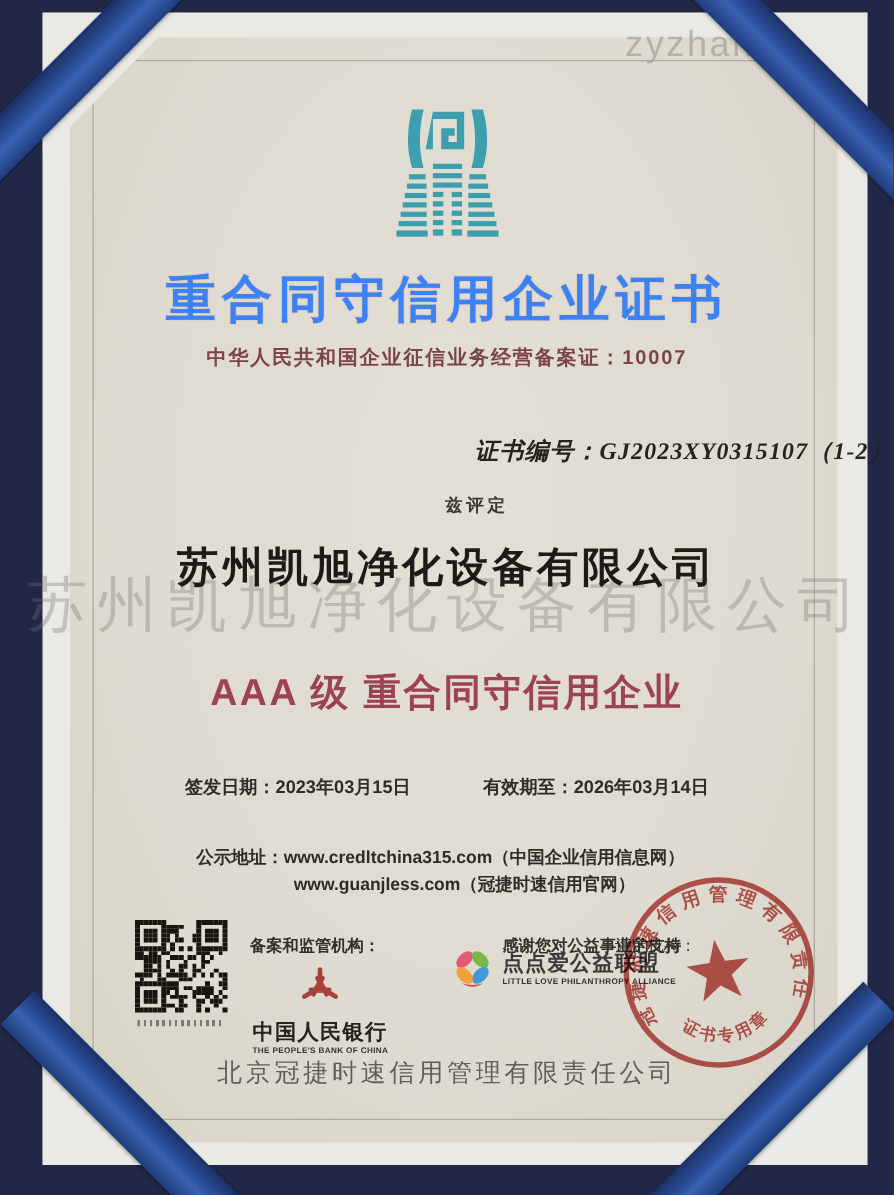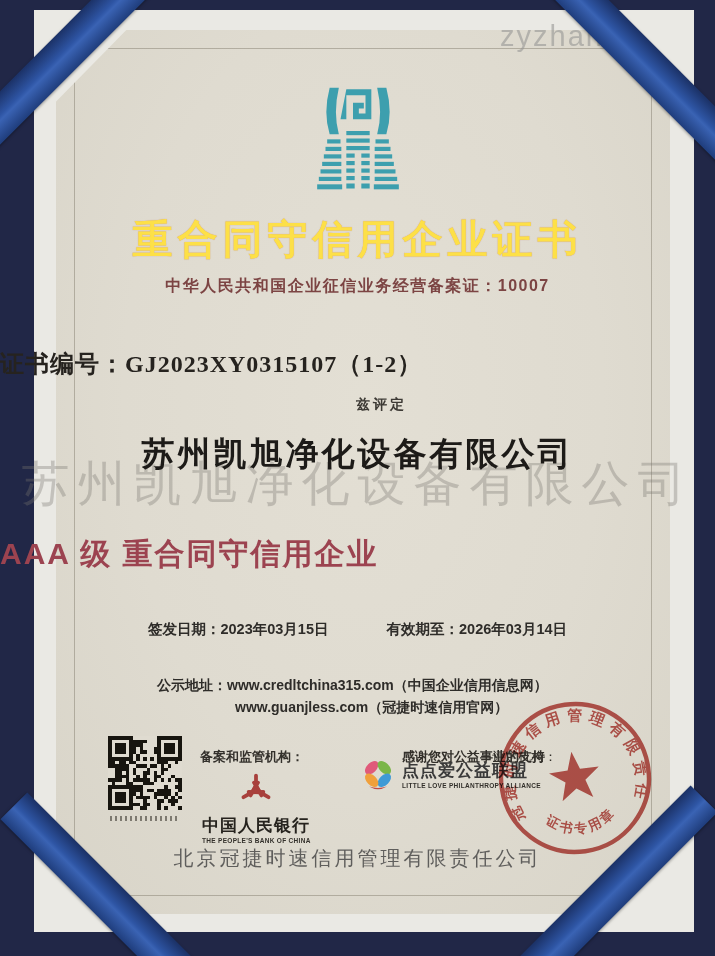--- a/index.html
+++ b/index.html
@@ -28,32 +28,32 @@
   
   .wm-site{position:absolute;left:500px;top:20px;z-index:8;font-size:29px;letter-spacing:2px;
     color:rgba(150,150,148,.6);font-weight:500;}
   .wm-company{position:absolute;left:0;top:452px;width:100%;text-align:center;z-index:1;
     font-size:48px;letter-spacing:8px;color:rgba(120,118,112,.34);white-space:nowrap;
     font-family:"Liberation Sans","DejaVu Sans",sans-serif;}
   
   .content{position:absolute;inset:0;z-index:2;}
   .logo{position:absolute;left:308px;top:82px;}
   .title{position:absolute;left:0;top:212px;width:100%;text-align:center;
-    font-size:40px;font-weight:bold;letter-spacing:5px;color:#fde047;
+    font-size:40px;font-weight:bold;letter-spacing:5px;color:#3b82f6;
     text-shadow:0 0 1px rgba(160,30,35,.4);}
   .subtitle{position:absolute;left:0;top:276px;width:100%;text-align:center;
     font-size:16px;font-weight:bold;letter-spacing:1.5px;color:#7c4443;}
-  .certno{position:absolute;left:0;top:348px;width:100%;text-align:left;
-    font-family:"Liberation Serif","DejaVu Serif",serif;font-size:24px;font-weight:bold;color:#26231f;letter-spacing:1px;}
+  .certno{position:absolute;left:0;top:348px;width:100%;text-align:right;
+    font-family:"Liberation Serif","DejaVu Serif",serif;font-size:19px;font-weight:bold;color:#26231f;letter-spacing:1px;font-style:italic;}
   .hereby{position:absolute;left:0;top:396px;width:100%;text-align:center;
     font-size:14px;color:#3d3a35;letter-spacing:3px;font-weight:bold;margin-left:24px;}
   .company{position:absolute;left:0;top:432px;width:100%;text-align:center;
     font-family:"Liberation Serif","DejaVu Serif",serif;font-size:33px;font-weight:bold;
     color:#1d1b18;letter-spacing:3px;}
-  .grade{position:absolute;left:0;top:534px;width:100%;text-align:left;
+  .grade{position:absolute;left:0;top:534px;width:100%;text-align:center;
     font-size:30px;font-weight:bold;letter-spacing:2px;color:#9c4350;}
   .dates{position:absolute;left:0;top:620px;width:100%;text-align:center;
     font-size:14.5px;font-weight:bold;color:#2e2c29;}
   .dates .gap{display:inline-block;width:58px;}
   .pub{position:absolute;left:157px;top:674px;font-size:14px;font-weight:bold;color:#2e2c29;line-height:22px;}
   .pub .l2{padding-left:78px;}
   .footer-label{position:absolute;font-size:13px;font-weight:bold;color:#33302b;}
   .qr{position:absolute;left:108px;top:736px;width:74px;height:74px;background:#dfdbd0;
     display:grid;grid-template-columns:repeat(21,1fr);grid-template-rows:repeat(21,1fr);}
   .qr div{background:transparent;}

